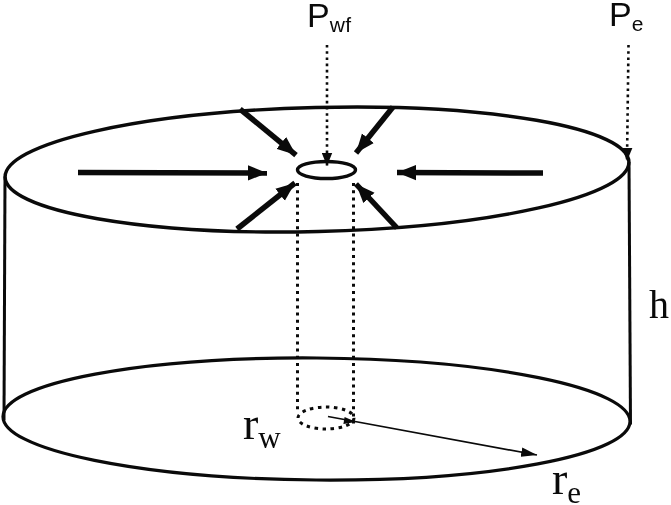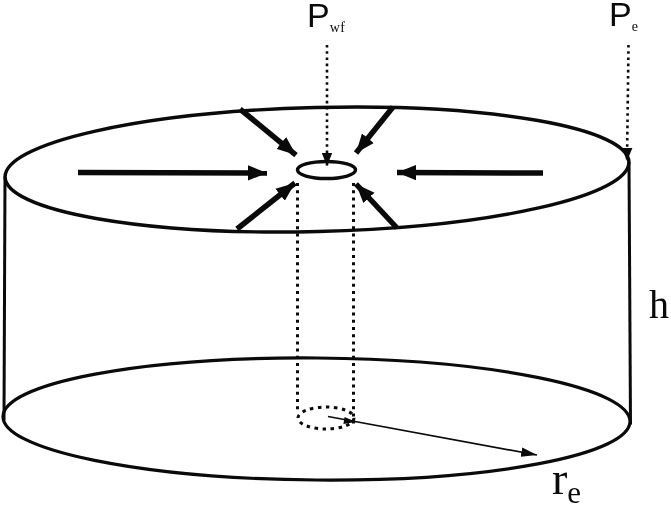--- a/index.html
+++ b/index.html
@@ -27,22 +27,22 @@
     white-space: nowrap;
     color: #0a0a0a;
     user-select: none;
   }
   .p-main {
     font-family: "Liberation Sans", sans-serif;
     font-size: 34px;
     font-weight: 500;
   }
   .p-sub {
-    font-family: Liberation Serif, serif;
-    font-size: 14px;
+    font-family: Liberation Sans, sans-serif;
+    font-size: 21px;
     vertical-align: -5px;
     letter-spacing: 0.5px;
   }
   .r-main {
     font-family: "Liberation Serif", serif;
     font-size: 46px;
   }
   .r-sub {
     font-family: "Liberation Serif", serif;
     font-size: 31px;
@@ -98,16 +98,17 @@
     <line x1="237" y1="229" x2="295" y2="183" stroke="#0a0a0a" stroke-width="5.5" marker-end="url(#headBig)"></line>
     <line x1="397" y1="228" x2="356" y2="184" stroke="#0a0a0a" stroke-width="5.5" marker-end="url(#headBig)"></line>
   </svg>
 
   <span class="lbl" style="left:307px; top:-2px"><span class="p-main">P</span><span class="p-sub">wf</span></span>
 
   <span class="lbl" style="left:609px; top:-3px"><span class="p-main">P</span><span class="p-sub">e</span></span>
 
   <span class="lbl h-main" style="left:649px; top:285px">h</span>
 
+  <span class="lbl" style="left:243px; top:401px"><span class="r-main">r</span><span class="r-sub">w</span></span>
 
   <span class="lbl" style="left:552px; top:456px"><span class="r-main">r</span><span class="r-sub">e</span></span>
 
 </div>
 
 </body></html>

